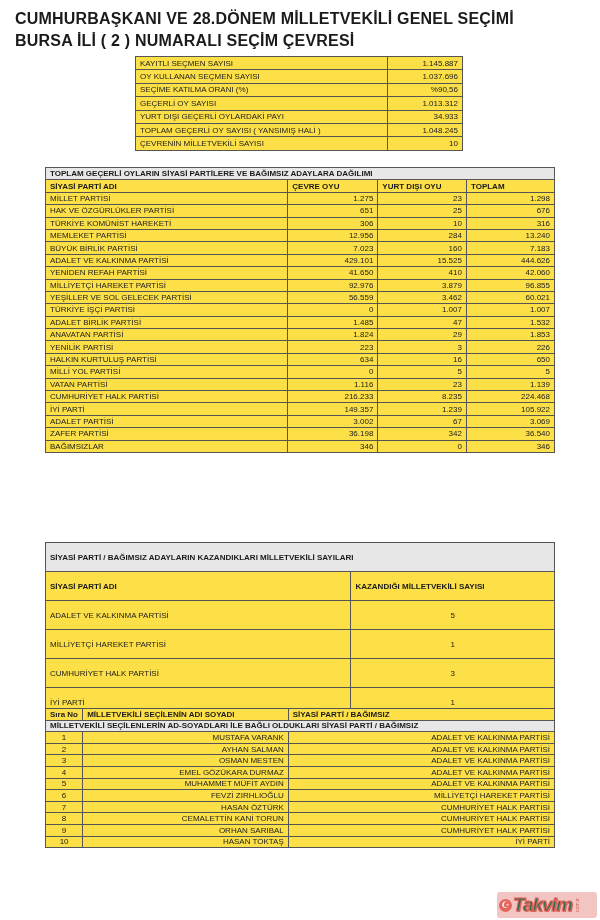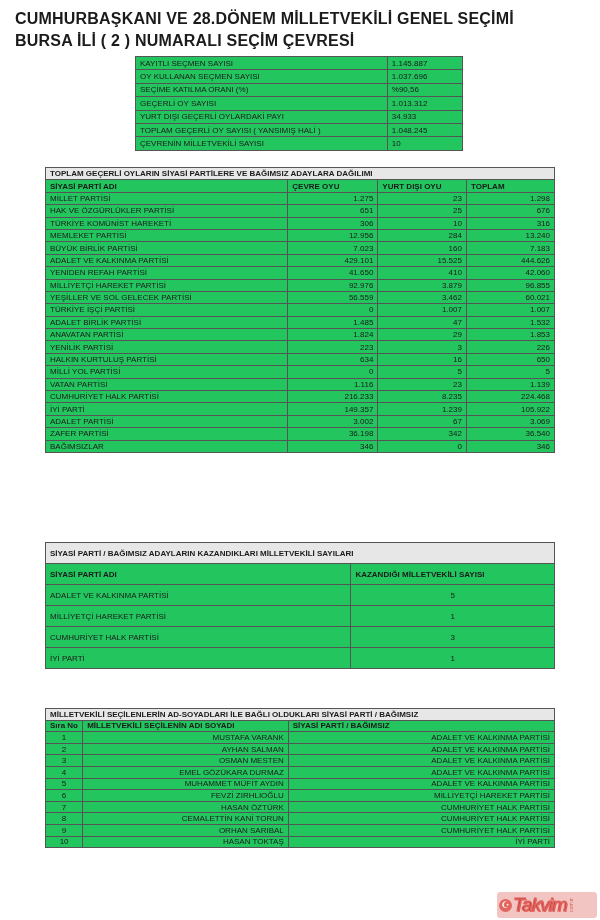--- a/index.html
+++ b/index.html
@@ -9,59 +9,59 @@
     font-family: "Liberation Sans", sans-serif;
     color: #1b1b1b;
     position: relative;
   }
   .page { position: absolute; left: 0; top: 0; width: 600px; height: 920px; background: #fff; overflow: hidden; }
 
   .doc-title { position: absolute; left: 15px; width: 100%; text-align: left; font-weight: bold; font-size: 16px; letter-spacing: 0.2px; }
   .doc-title.line1 { top: 10px; }
   .doc-title.line2 { top: 32px; }
 
-  table.tbl { position: absolute; border-collapse: collapse; table-layout: fixed; font-size: 8px; background: #22c55e; }
+  table.tbl { position: absolute; border-collapse: collapse; table-layout: fixed; font-size: 8px; background: #fde047; }
   .tbl td, .tbl th { border: 1px solid #555; overflow: hidden; white-space: nowrap; padding: 0 4px; vertical-align: middle; }
   .tbl th { font-weight: bold; text-align: left; }
   .tbl .band { background: #e7e7e7; }
 
   .summary { top: 56px; left: 135px; width: 328px; }
   .summary td { height: 13.4px; }
   .summary td:nth-child(1) { text-align: left; }
-  .summary td:nth-child(2) { }
+  .summary td:nth-child(2) { text-align: right; }
 
   .votes { top: 167px; left: 45px; width: 510px; }
   .votes td, .votes th { height: 12.4px; }
   .votes td:nth-child(1) { text-align: left; }
   .votes td:nth-child(n+2) { text-align: right; }
 
   .seats { top: 542px; left: 45px; width: 510px; }
-  .seats td, .seats th { height: 21px; }
+  .seats td, .seats th { height: 29px; }
   .seats td:nth-child(1) { text-align: left; }
   .seats td:nth-child(2) { text-align: center; }
 
   .deputies { top: 708px; left: 45px; width: 510px; }
   .deputies td, .deputies th { height: 11.6px; }
   .deputies td:nth-child(1) { text-align: center; }
   .deputies td:nth-child(2), .deputies td:nth-child(3) { text-align: right; }
 
   .watermark {
     position: absolute; left: 497px; top: 892px; width: 100px; height: 26px;
     background: #f2bcb8; border-radius: 3px;
     display: flex; align-items: center; gap: 1px;
     padding: 0 2px; opacity: 0.85;
   }
   .wm-flag {
     width: 13px; height: 13px; flex: 0 0 13px;
     background: #dd4b44; border-radius: 50%;
     color: #ffffff; font-size: 9px; line-height: 13px; text-align: center;
   }
   .wm-text {
-    font-weight: normal; font-style: italic; font-size: 19px; line-height: 24px;
-    color: #b91c1c;
+    font-weight: bold; font-style: italic; font-size: 19px; line-height: 24px;
+    color: #14532d;
     -webkit-text-stroke: 1px #dd4b44;
     text-shadow: 0 0 1px #dd4b44, 1px 1px 0 #dd4b44;
     letter-spacing: -1px;
   }
   .wm-domain {
     writing-mode: vertical-rl; transform: rotate(180deg);
     font-size: 5px; color: #c8423c; line-height: 6px; margin-left: 1px;
   }
 </style>
 </head>
@@ -292,26 +292,26 @@
   </table>
 
   <table class="tbl deputies">
     <colgroup>
         <col style="width:7.3%">
         <col style="width:40.4%">
         <col style="width:52.3%">
       </colgroup>
     <thead>
       <tr>
-        <th class="band" colspan="3">MİLLETVEKİLİ SEÇİLENLERİN AD-SOYADLARI İLE BAĞLI OLDUKLARI SİYASİ PARTİ / BAĞIMSIZ</th>
-      </tr>
-      <tr>
         <th>Sıra No</th>
         <th>MİLLETVEKİLİ SEÇİLENİN ADI SOYADI</th>
         <th>SİYASİ PARTİ / BAĞIMSIZ</th>
+      </tr>
+      <tr>
+        <th class="band" colspan="3">MİLLETVEKİLİ SEÇİLENLERİN AD-SOYADLARI İLE BAĞLI OLDUKLARI SİYASİ PARTİ / BAĞIMSIZ</th>
       </tr>
     </thead>
     <tbody>
         <tr>
           <td>1</td>
           <td>MUSTAFA VARANK</td>
           <td>ADALET VE KALKINMA PARTİSİ</td>
         </tr>
         <tr>
           <td>2</td>

